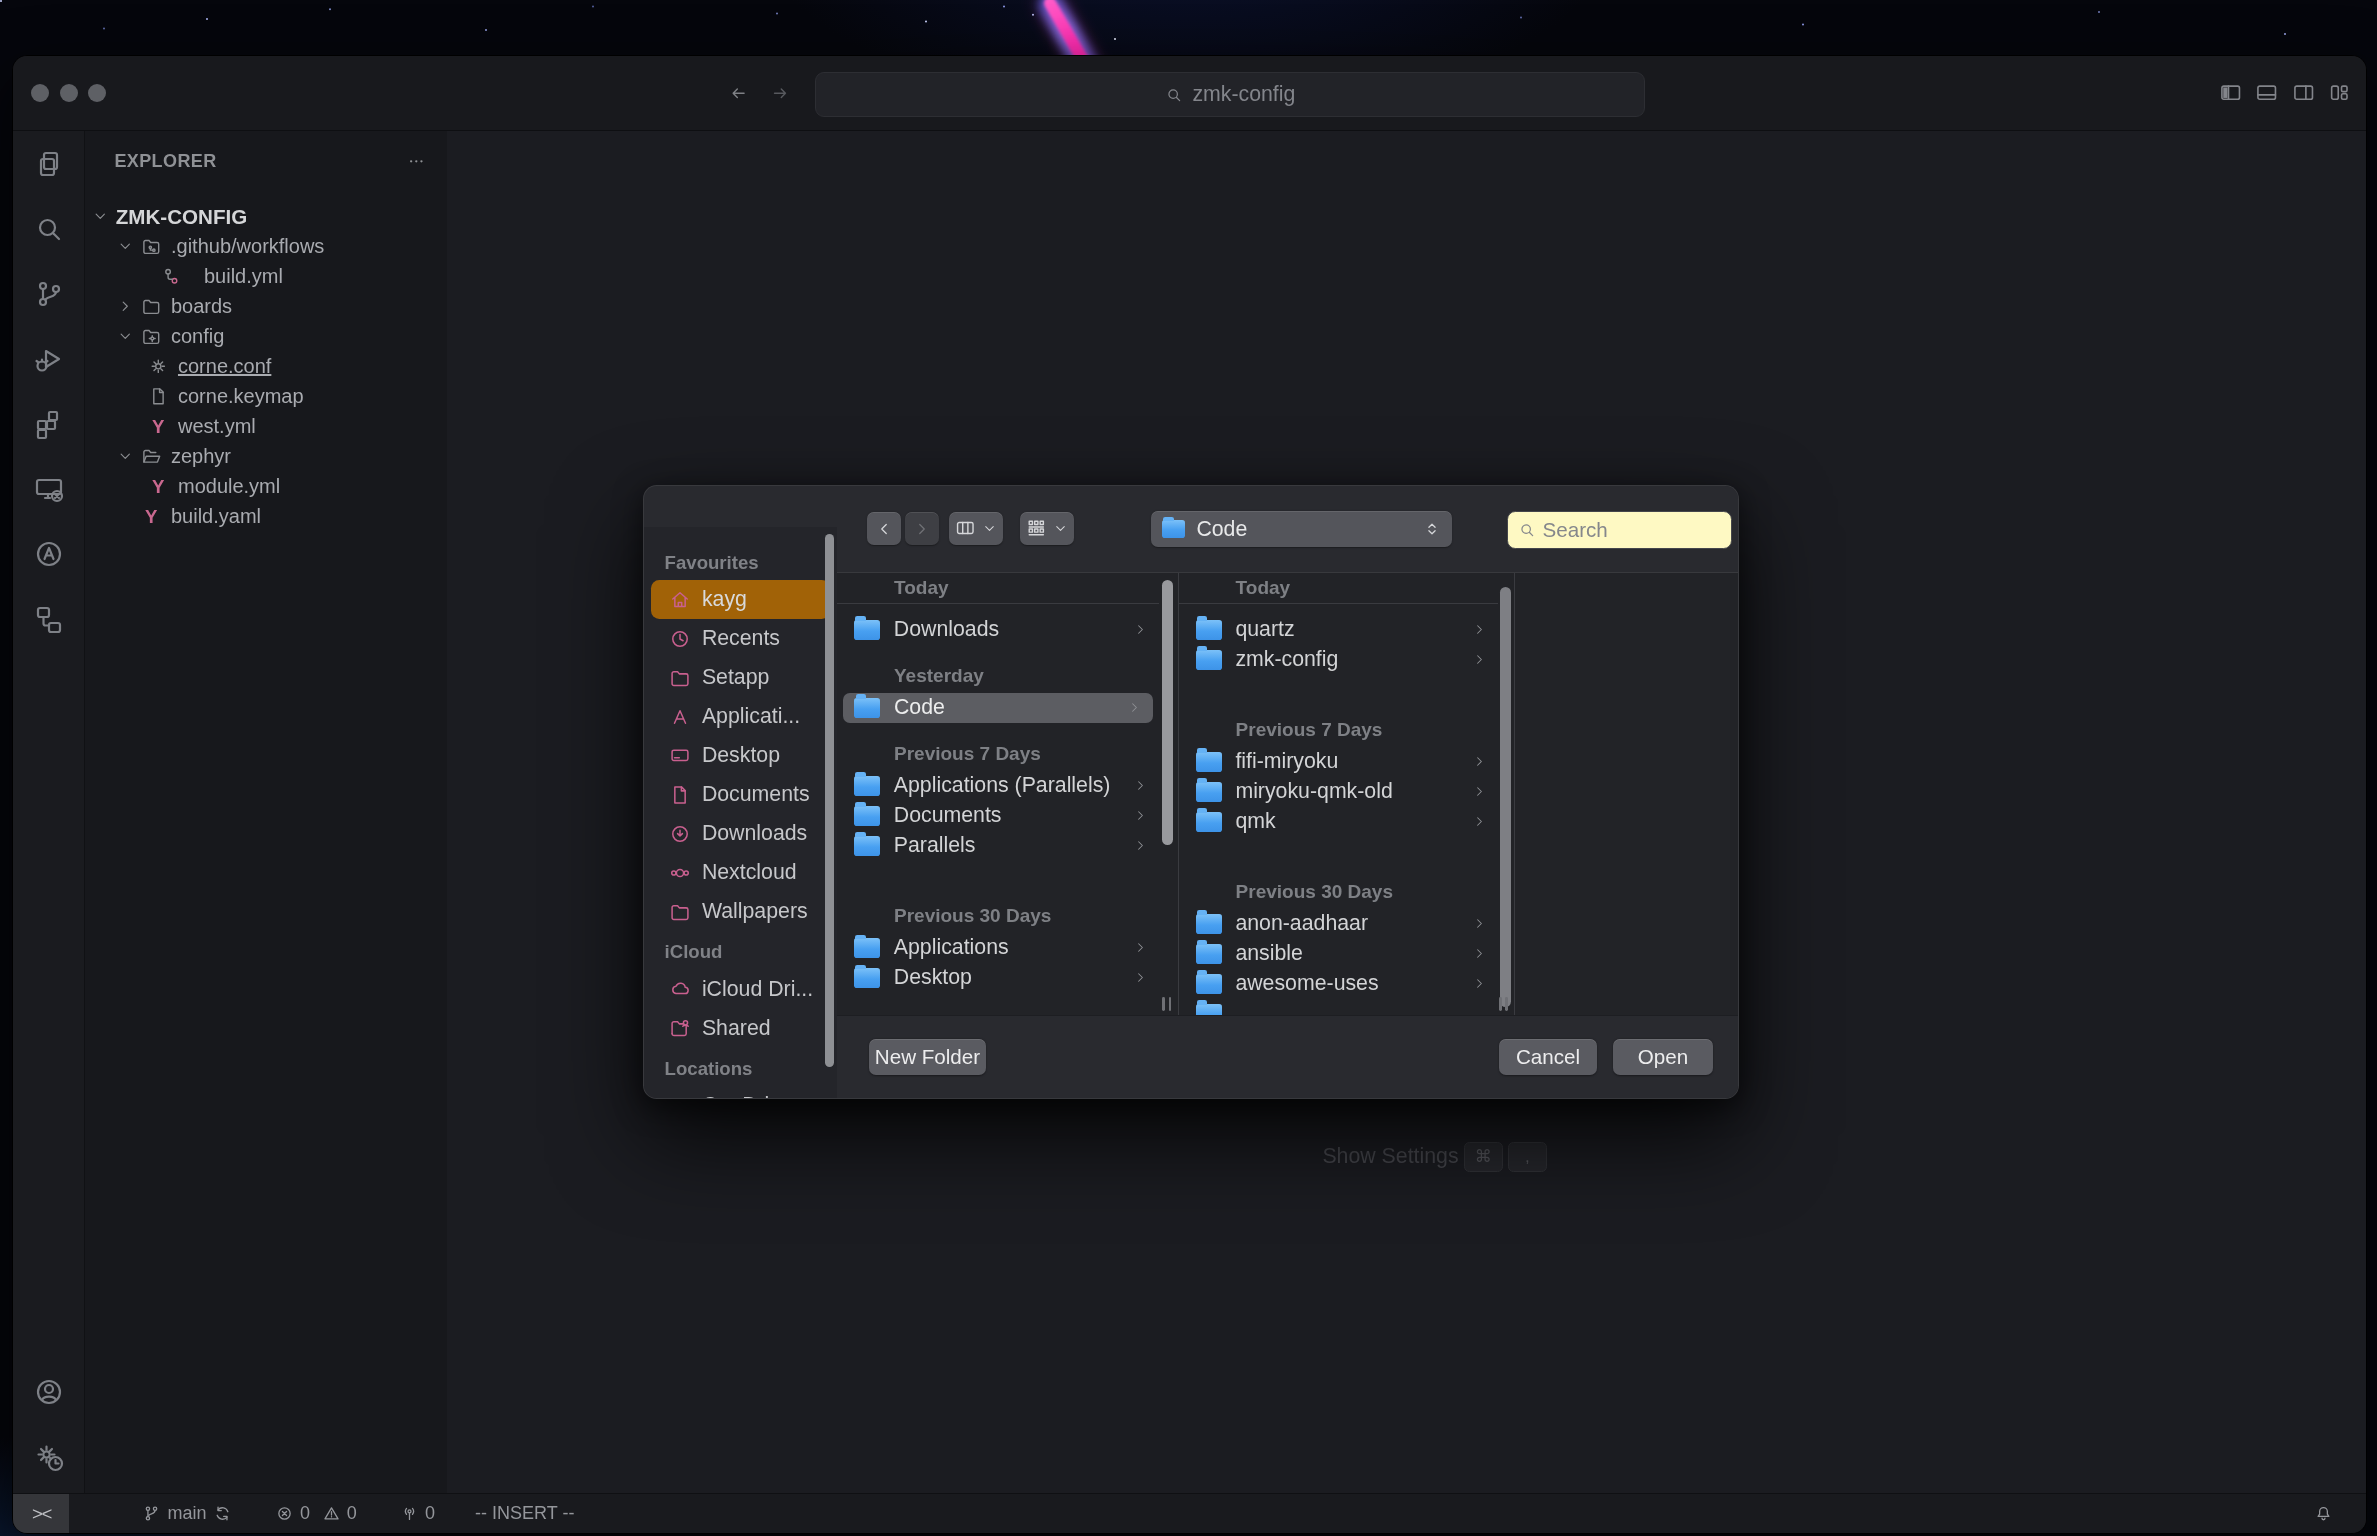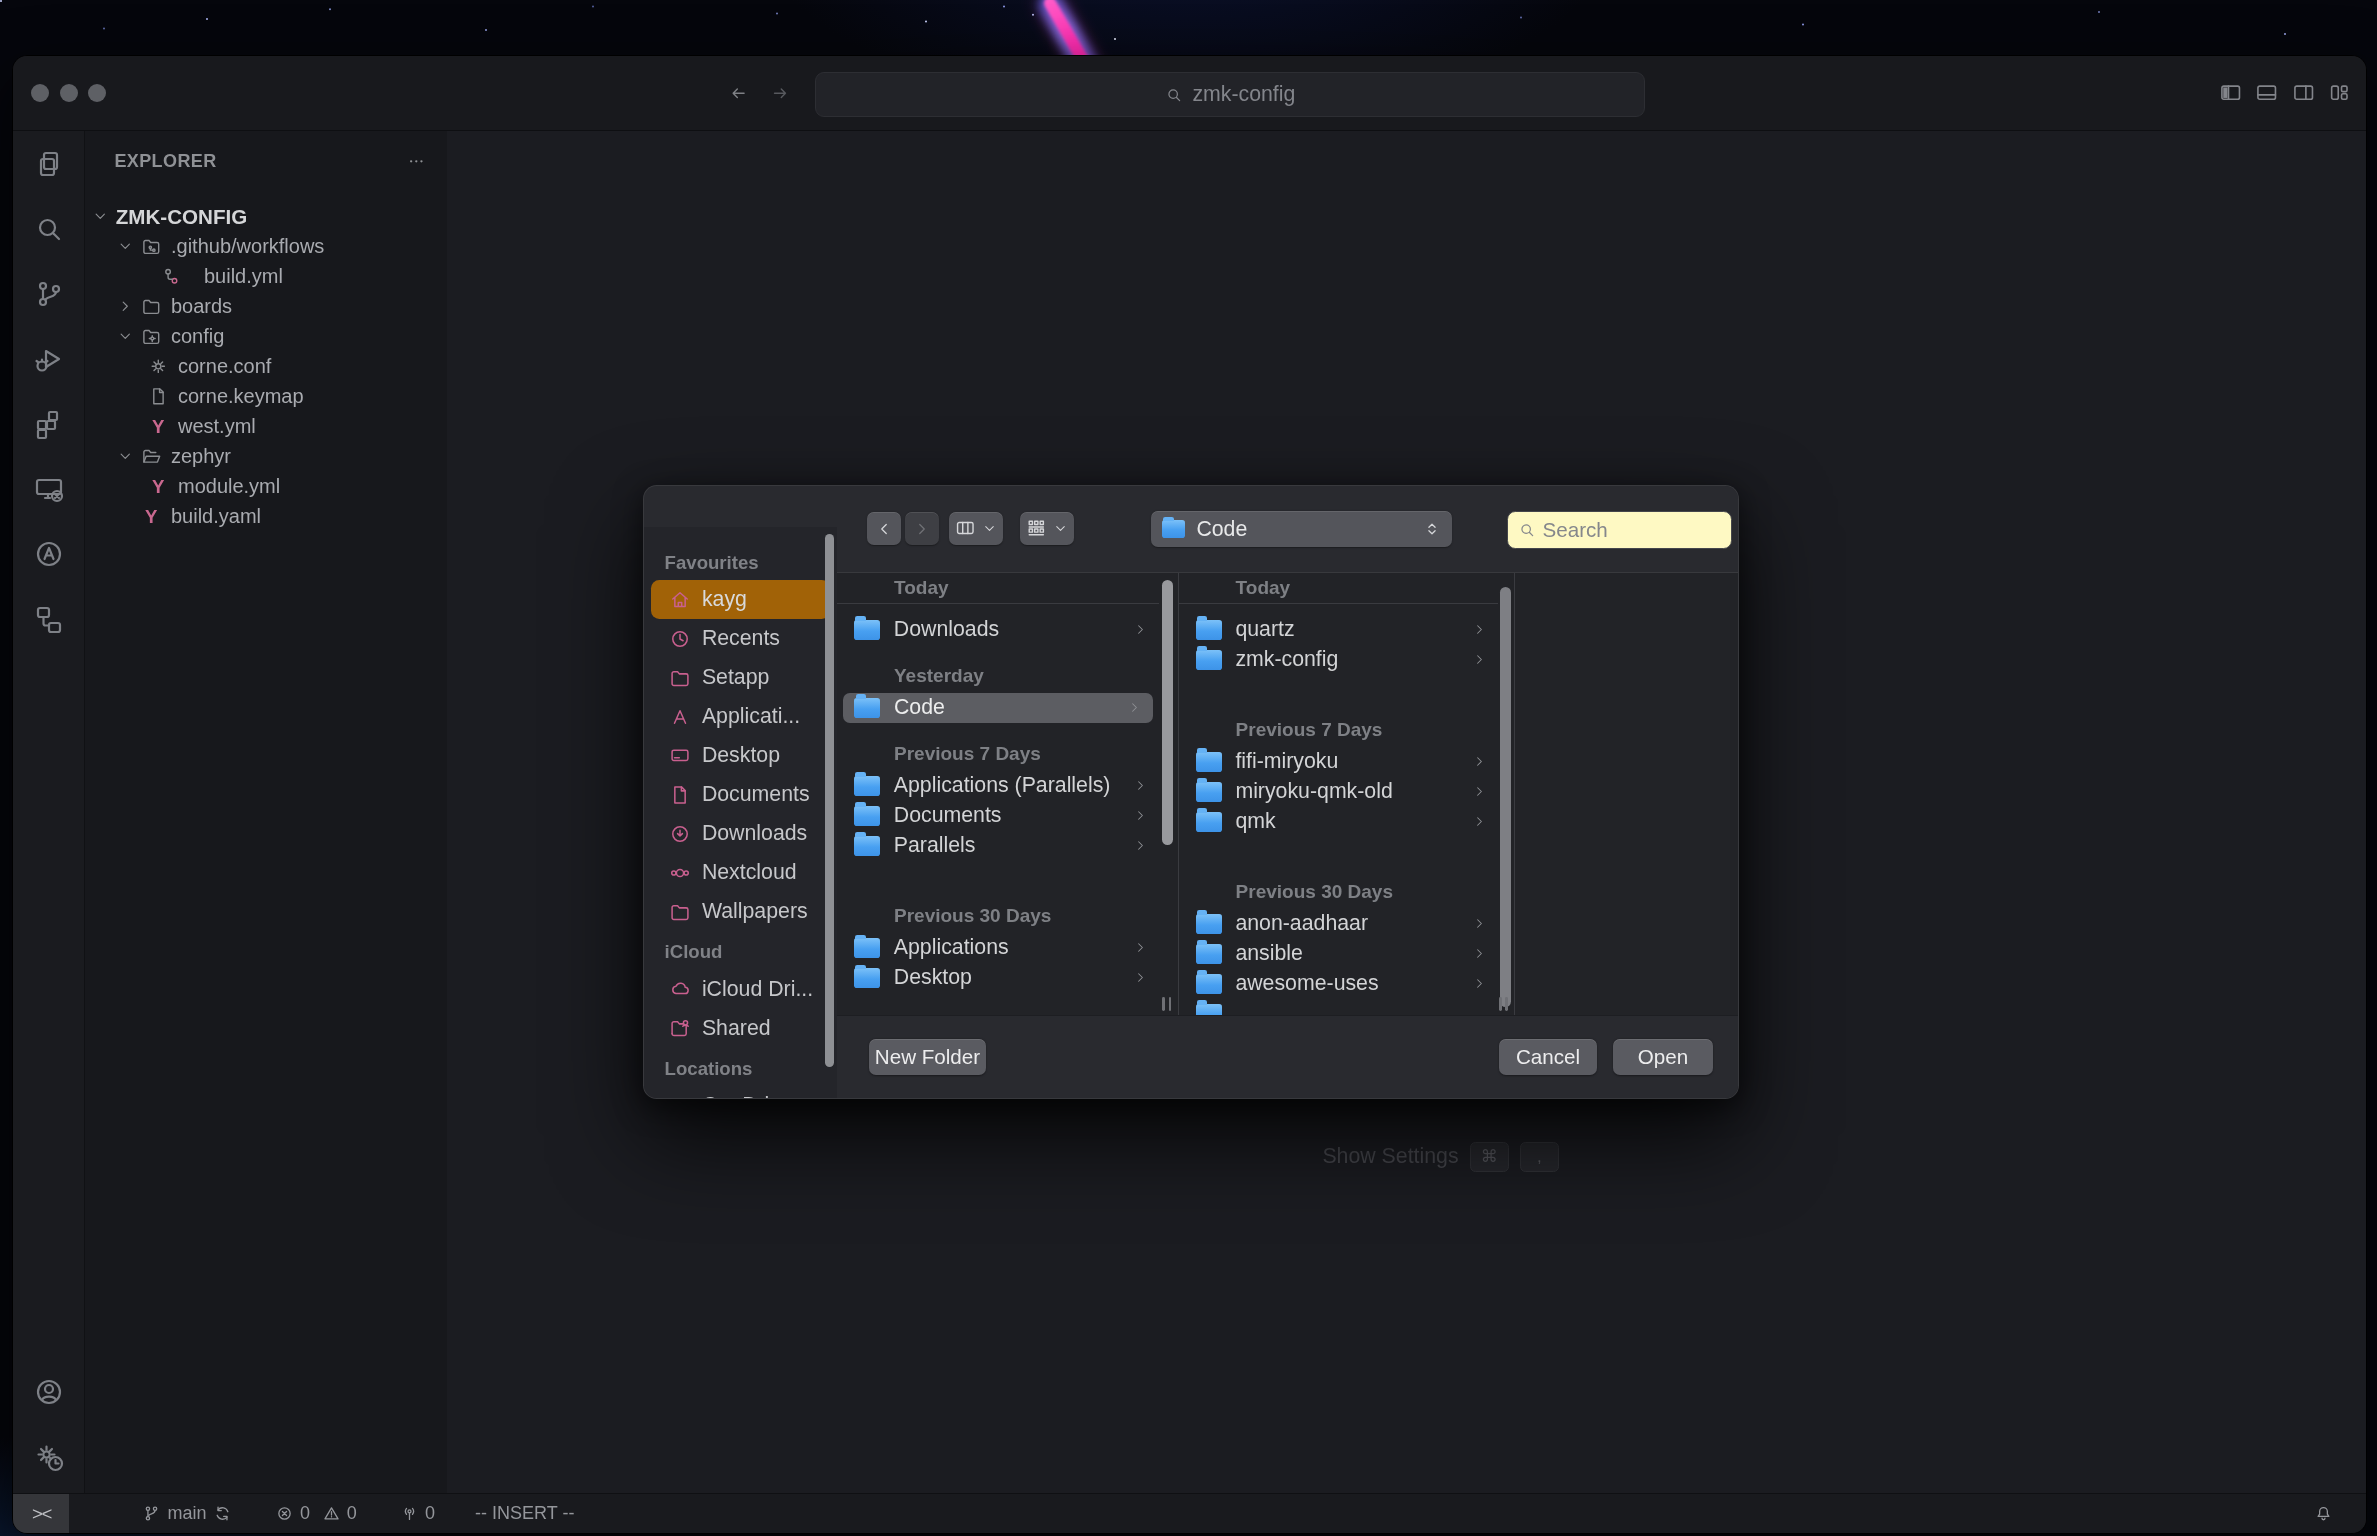--- a/index.html
+++ b/index.html
@@ -45,21 +45,21 @@
   .trow{height:30px;display:flex;align-items:center;color:#a9abb0;font-size:20px;}
   .trow.root{font-weight:700;color:#d5d6d8;font-size:20.6px;}
   .chev{width:16.5px;height:16.5px;margin-right:6.9px;color:#8b8d91;flex:none;display:flex;}
   .ficon{width:20.6px;height:20.6px;margin-right:9.6px;color:#8b8d91;flex:none;display:flex;align-items:center;justify-content:center;}
   .yaml{color:#c9688f;font-weight:700;font-size:18.6px;}
   .panelrows{position:absolute;bottom:0;left:0;right:0;}
   .prow{height:30px;display:flex;align-items:center;gap:8.3px;padding-left:12.4px;border-top:0.7px solid #222327;
     font-size:18px;font-weight:700;color:#9fa1a5;}
   .prow .chev{margin-right:0;}
   .editor{position:absolute;left:434px;top:75px;right:0;bottom:39px;background:#1b1c21;}
-  .ghost{position:absolute;left:875px;top:1011px;display:flex;align-items:center;gap:11px;color:#46474d;font-size:21.3px;}
+  .ghost{position:absolute;left:875px;top:1011px;display:flex;align-items:center;gap:5px;color:#46474d;font-size:21.3px;}
   .key{height:27.5px;min-width:23.4px;padding:0 6.9px;border-radius:5.5px;background:#26272c;border:0.7px solid #313237;
     color:#55565c;font-size:17px;display:flex;align-items:center;justify-content:center;}
   .statusbar{position:absolute;left:0;bottom:0;right:0;height:39px;background:#191a1e;border-top:0.7px solid #0f1013;
     display:flex;align-items:center;color:#94969b;font-size:18px;}
   .remote-badge{width:56px;height:100%;background:#35363a;color:#c0c2c6;display:flex;align-items:center;
     justify-content:center;font-size:18.6px;letter-spacing:-1.4px;}
   .sbi{display:flex;align-items:center;gap:6.2px;}
   .sp{flex:1;}
 
   
@@ -350,21 +350,21 @@
             </span>
             <span class="ficon">
               <svg class="ic" viewBox="0 0 32 32">
                 <path d="M4.5 24.5v-15A2.5 2.5 0 0 1 7 7h5.5l2.5 3h10a2.5 2.5 0 0 1 2.5 2.5v12a2.5 2.5 0 0 1-2.5 2.5H7a2.5 2.5 0 0 1-2.5-2.5z"></path>
                 <circle cx="17.5" cy="19.5" r="2.2"></circle>
                 <path d="M17.5 15v2M17.5 22v2M13 19.5h2M20 19.5h2"></path>
               </svg>
             </span>
             <span class="tlabel">config</span>
           </div>
-          <div class="trow" style="padding-left: 39px;">
+          <div class="trow" style="padding-left: 39px; text-decoration: underline;">
             <span class="chev"></span>
             <span class="ficon">
               <svg class="ic" viewBox="0 0 32 32">
                 <circle cx="16" cy="16" r="4"></circle>
                 <path d="M16 6.5v3.5M16 22v3.5M6.5 16H10M22 16h3.5M9.3 9.3l2.5 2.5M20.2 20.2l2.5 2.5M22.7 9.3l-2.5 2.5M11.8 20.2l-2.5 2.5"></path>
               </svg>
             </span>
             <span class="tlabel">corne.conf</span>
           </div>
           <div class="trow" style="padding-left: 39px;">

